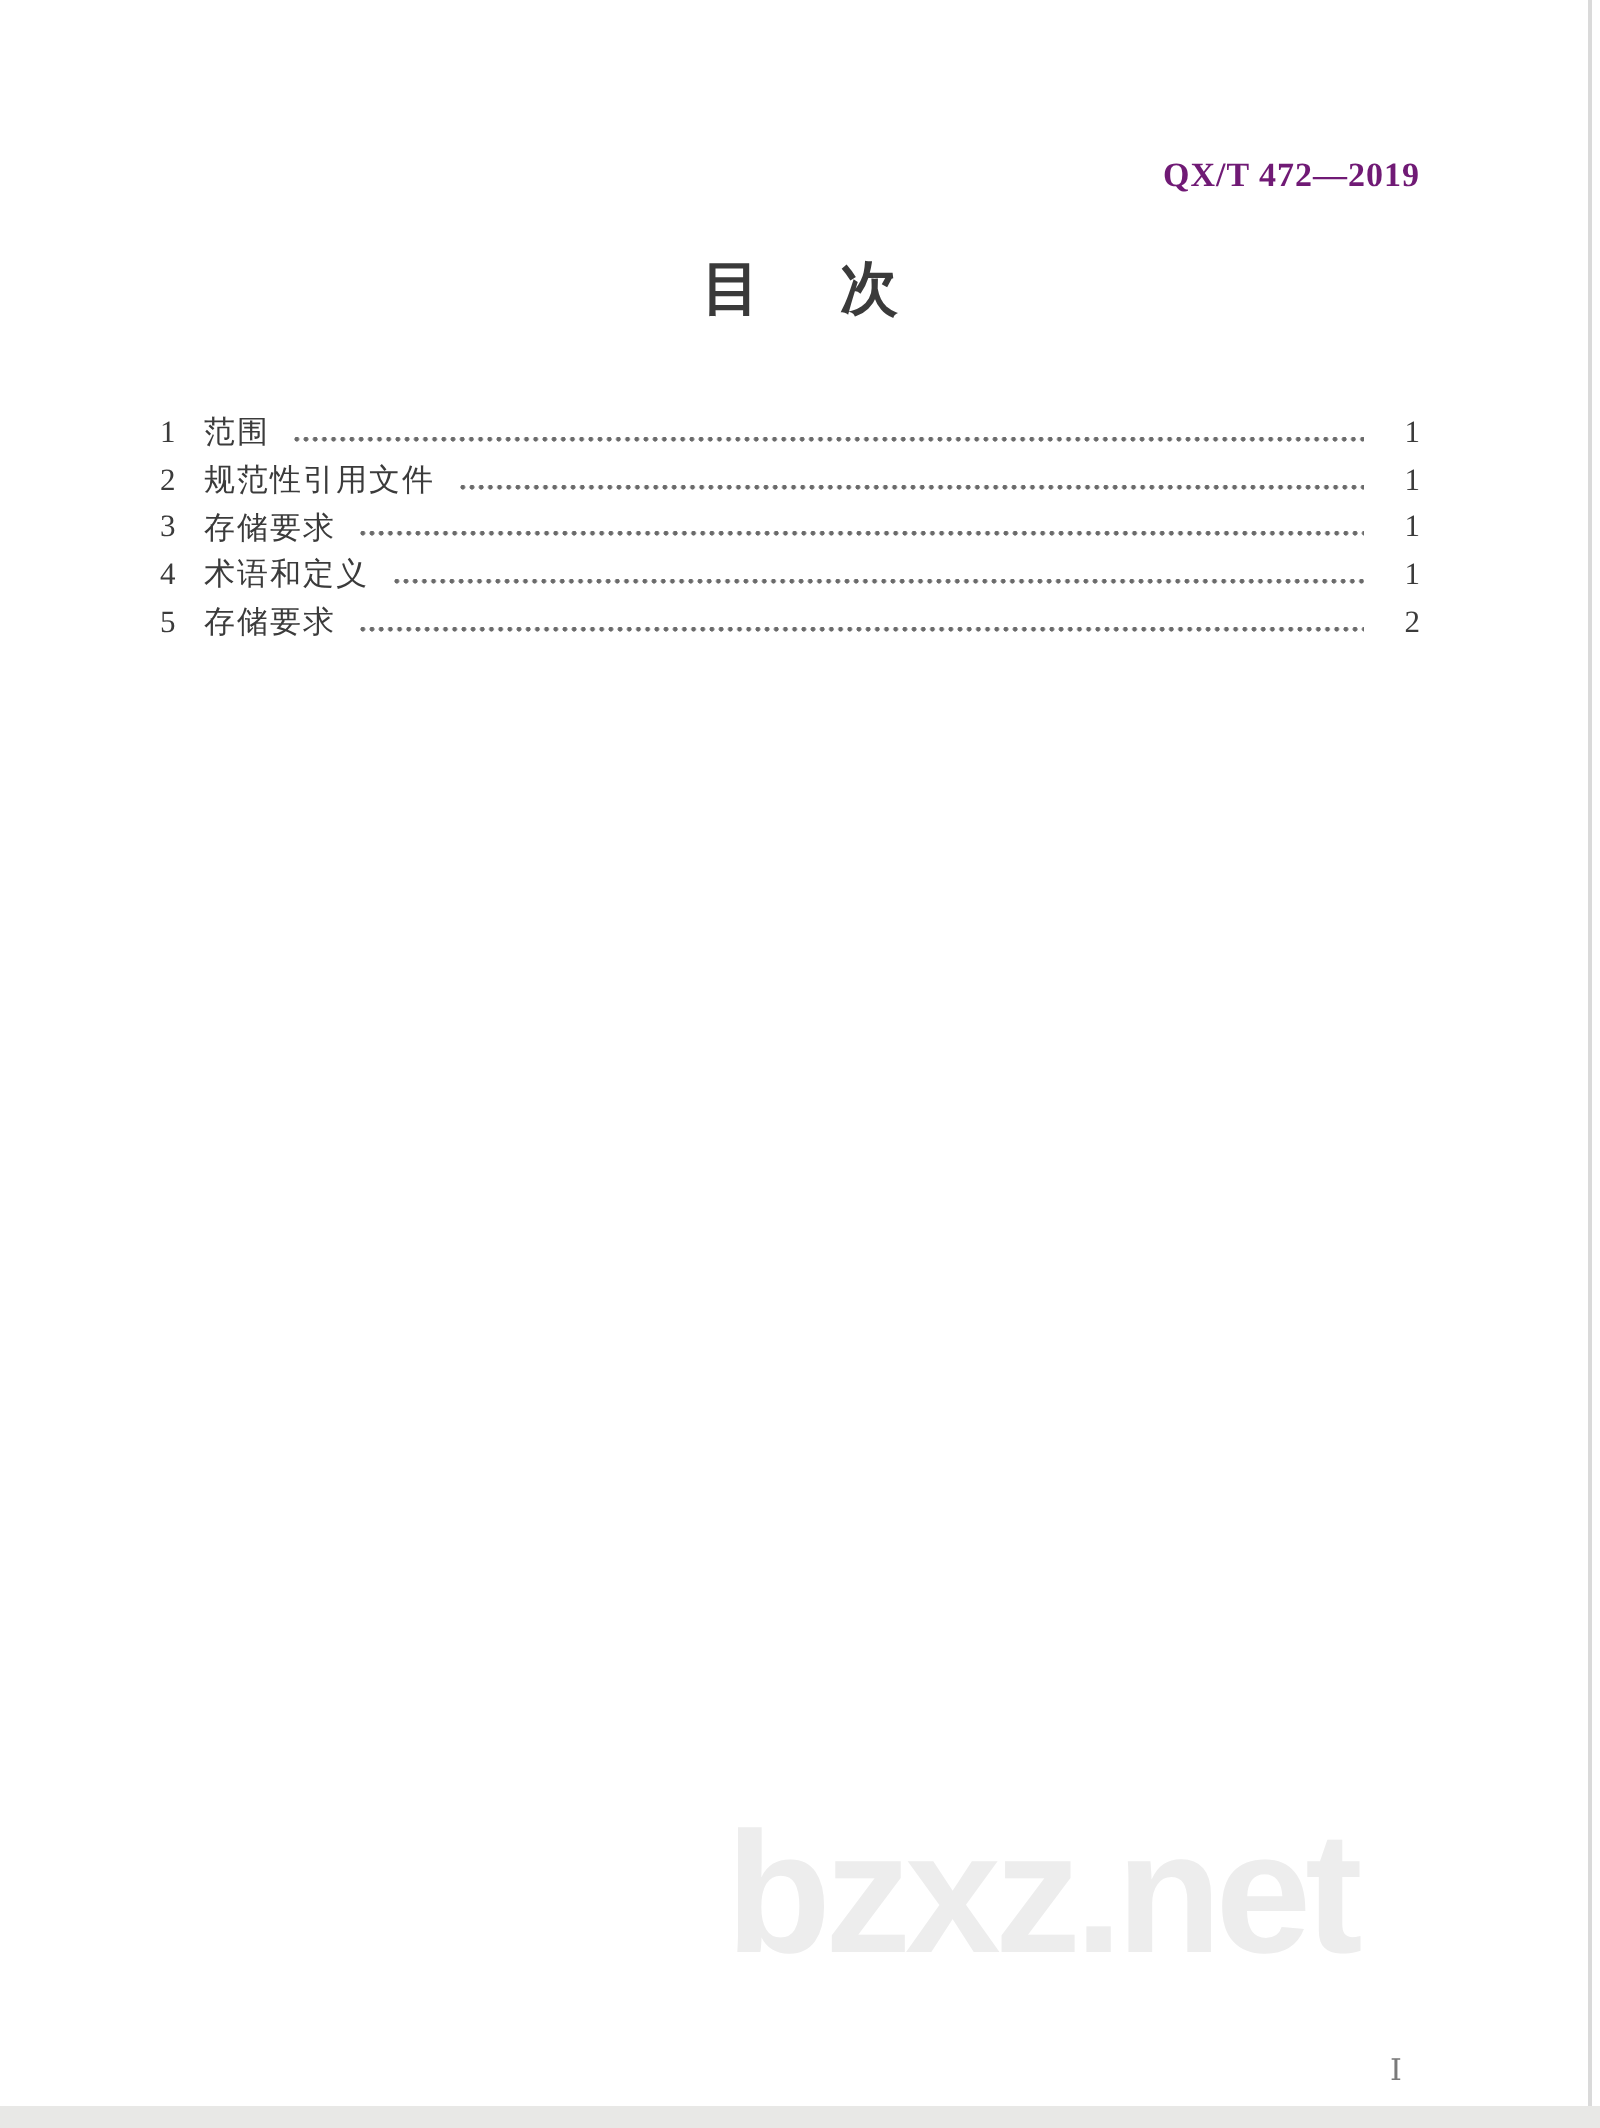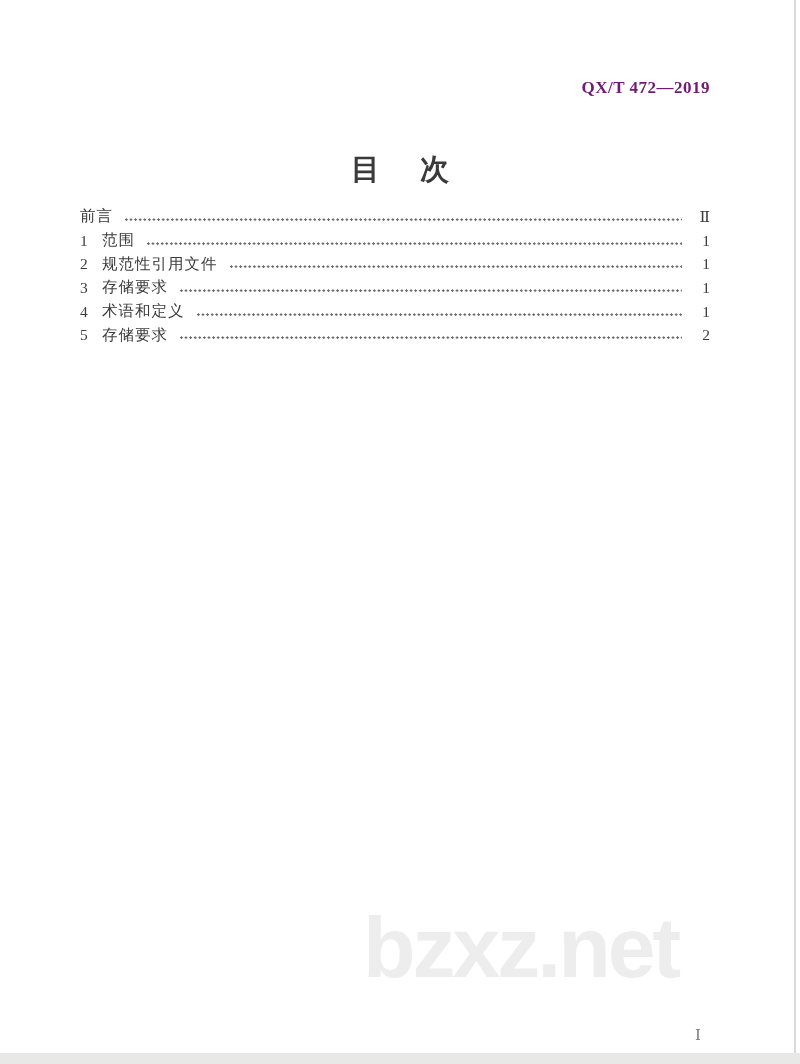--- a/index.html
+++ b/index.html
@@ -37,21 +37,21 @@
     top: 78px;
     right: 90px;
     font-size: 17px;
     font-weight: bold;
     color: #701a75;
     letter-spacing: 0.5px;
     font-family: "Liberation Serif", "DejaVu Serif", serif;
   }
   .doc-title {
     position: absolute;
-    top: 152px;
+    top: 128px;
     left: 0;
     width: 100%;
     text-align: center;
     font-size: 29px;
     line-height: 34px;
     font-weight: bold;
     color: #3a3a3a;
     font-family: "Liberation Sans", "DejaVu Sans", sans-serif;
   }
   .doc-title .t1 { margin-right: 40px; }
@@ -122,25 +122,20 @@
 <div class="page">
 
   <div class="header-code">QX/T 472—2019</div>
 
   <div class="doc-title">
     <span class="t1">目</span><span class="t2">次</span>
   </div>
 
   <div class="toc">
 
-    <div class="toc-row">
-      <span class="toc-label">前言</span>
-      <span class="dot-leader"></span>
-      <span class="toc-page">Ⅱ</span>
-    </div>
 
     <div class="toc-row">
       <span class="toc-num">1</span>
       <span class="toc-label">范围</span>
       <span class="dot-leader"></span>
       <span class="toc-page">1</span>
     </div>
 
     <div class="toc-row">
       <span class="toc-num">2</span>

